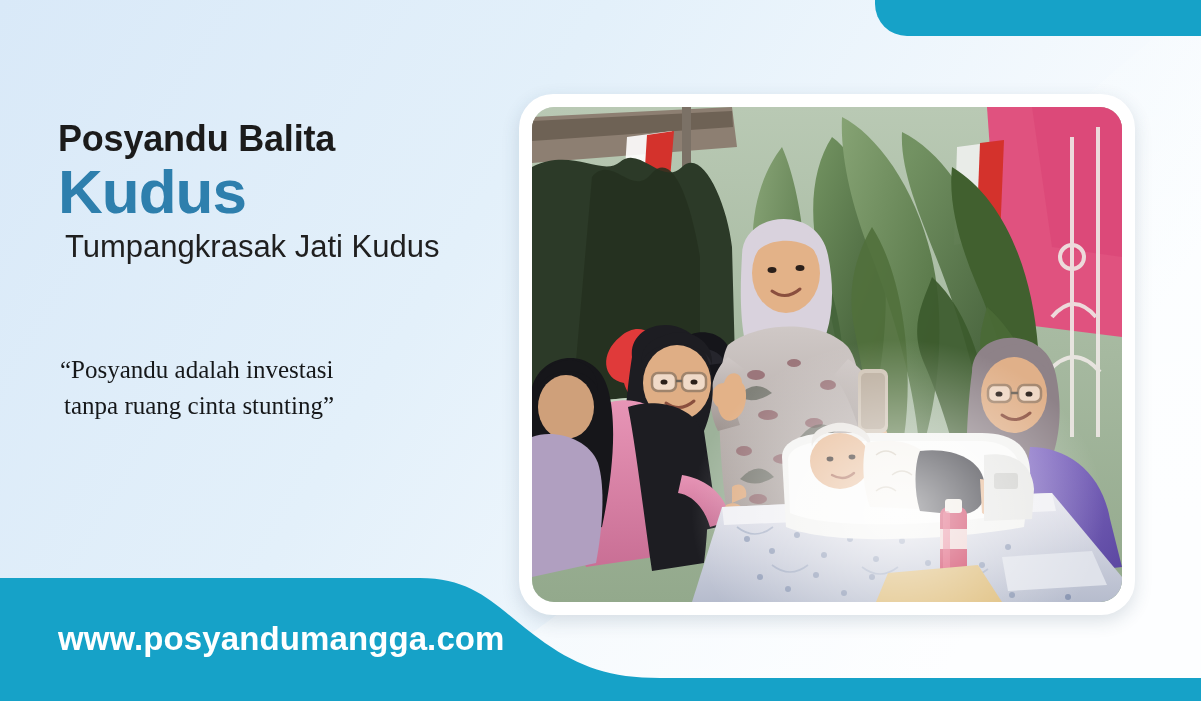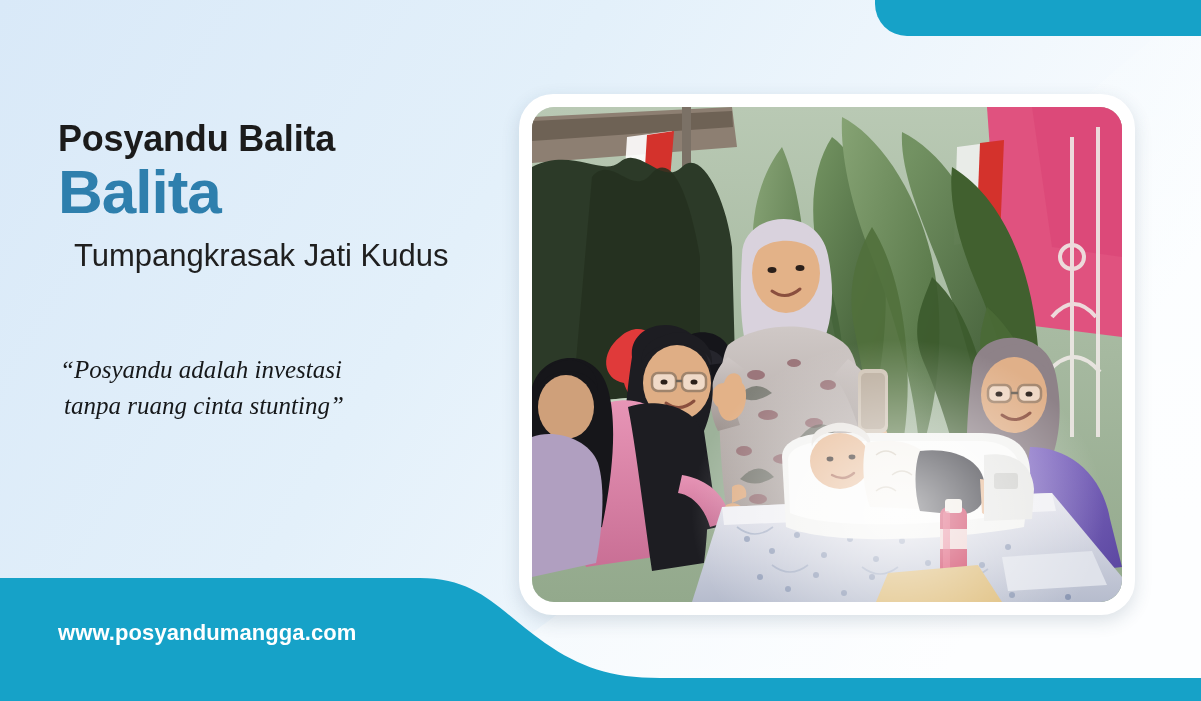--- a/index.html
+++ b/index.html
@@ -58,52 +58,51 @@
     letter-spacing: -1px;
     line-height: 1.0;
     margin: 0 0 6px 0;
     white-space: nowrap;
   }
   .place {
     font-size: 31px;
     font-weight: normal;
     color: #1f1f1f;
     line-height: 1.12;
-    margin: 16px;
+    margin: 7px;
     white-space: nowrap;
   }
 
   .quote {
     position: absolute;
     left: 60px;
     top: 352px;
     width: 450px;
     font-family: "Liberation Serif", serif;
-    font-style: italic;
     font-size: 25px;
     line-height: 1.42;
     color: #16181a;
   }
   .quote .ln { display: block; white-space: nowrap; }
   .quote .ln.i1 { padding-left: 10px; }
   .quote .ln.i2 { padding-left: 4px; }
 
   
   #footer-band {
     position: absolute;
     left: 0;
     top: 540px;
     width: 1201px;
     height: 161px;
   }
   .site-url {
     position: absolute;
     left: 58px;
     top: 620px;
-    font-size: 22px;
+    font-size: 33px;
     font-weight: bold;
     color: #ffffff;
     letter-spacing: 0.1px;
     white-space: nowrap;
   }
 
   
   .photo-frame {
     position: absolute;
     left: 519px;
@@ -144,21 +143,21 @@
       </linearGradient>
     </defs>
     <rect x="0" y="0" width="1201" height="701" fill="url(#gBg)"></rect>
     <path d="M 1201 0 L 1201 701 L 420 701 C 700 560 820 300 1201 0 Z" fill="url(#gSoft)"></path>
   </svg>
 
   <div class="top-bar"></div>
 
   <div class="text-col">
     <p class="kicker">Posyandu Balita</p>
-    <p class="brand">Balita</p>
+    <p class="brand">Kudus</p>
     <p class="place">Tumpangkrasak Jati Kudus</p>
   </div>
 
   <div class="quote">
     <span class="ln i0">“Posyandu adalah investasi</span>
     <span class="ln i2">tanpa ruang cinta stunting”</span>
   </div>
 
   <svg id="footer-band" viewBox="0 0 1201 161" preserveAspectRatio="none" aria-hidden="true">
     <path d="M 0 38 L 420 38 C 480 38 500 72 545 103 C 580 127 610 138 660 138 L 1201 138 L 1201 161 L 0 161 Z" fill="#16a2c8"></path>

